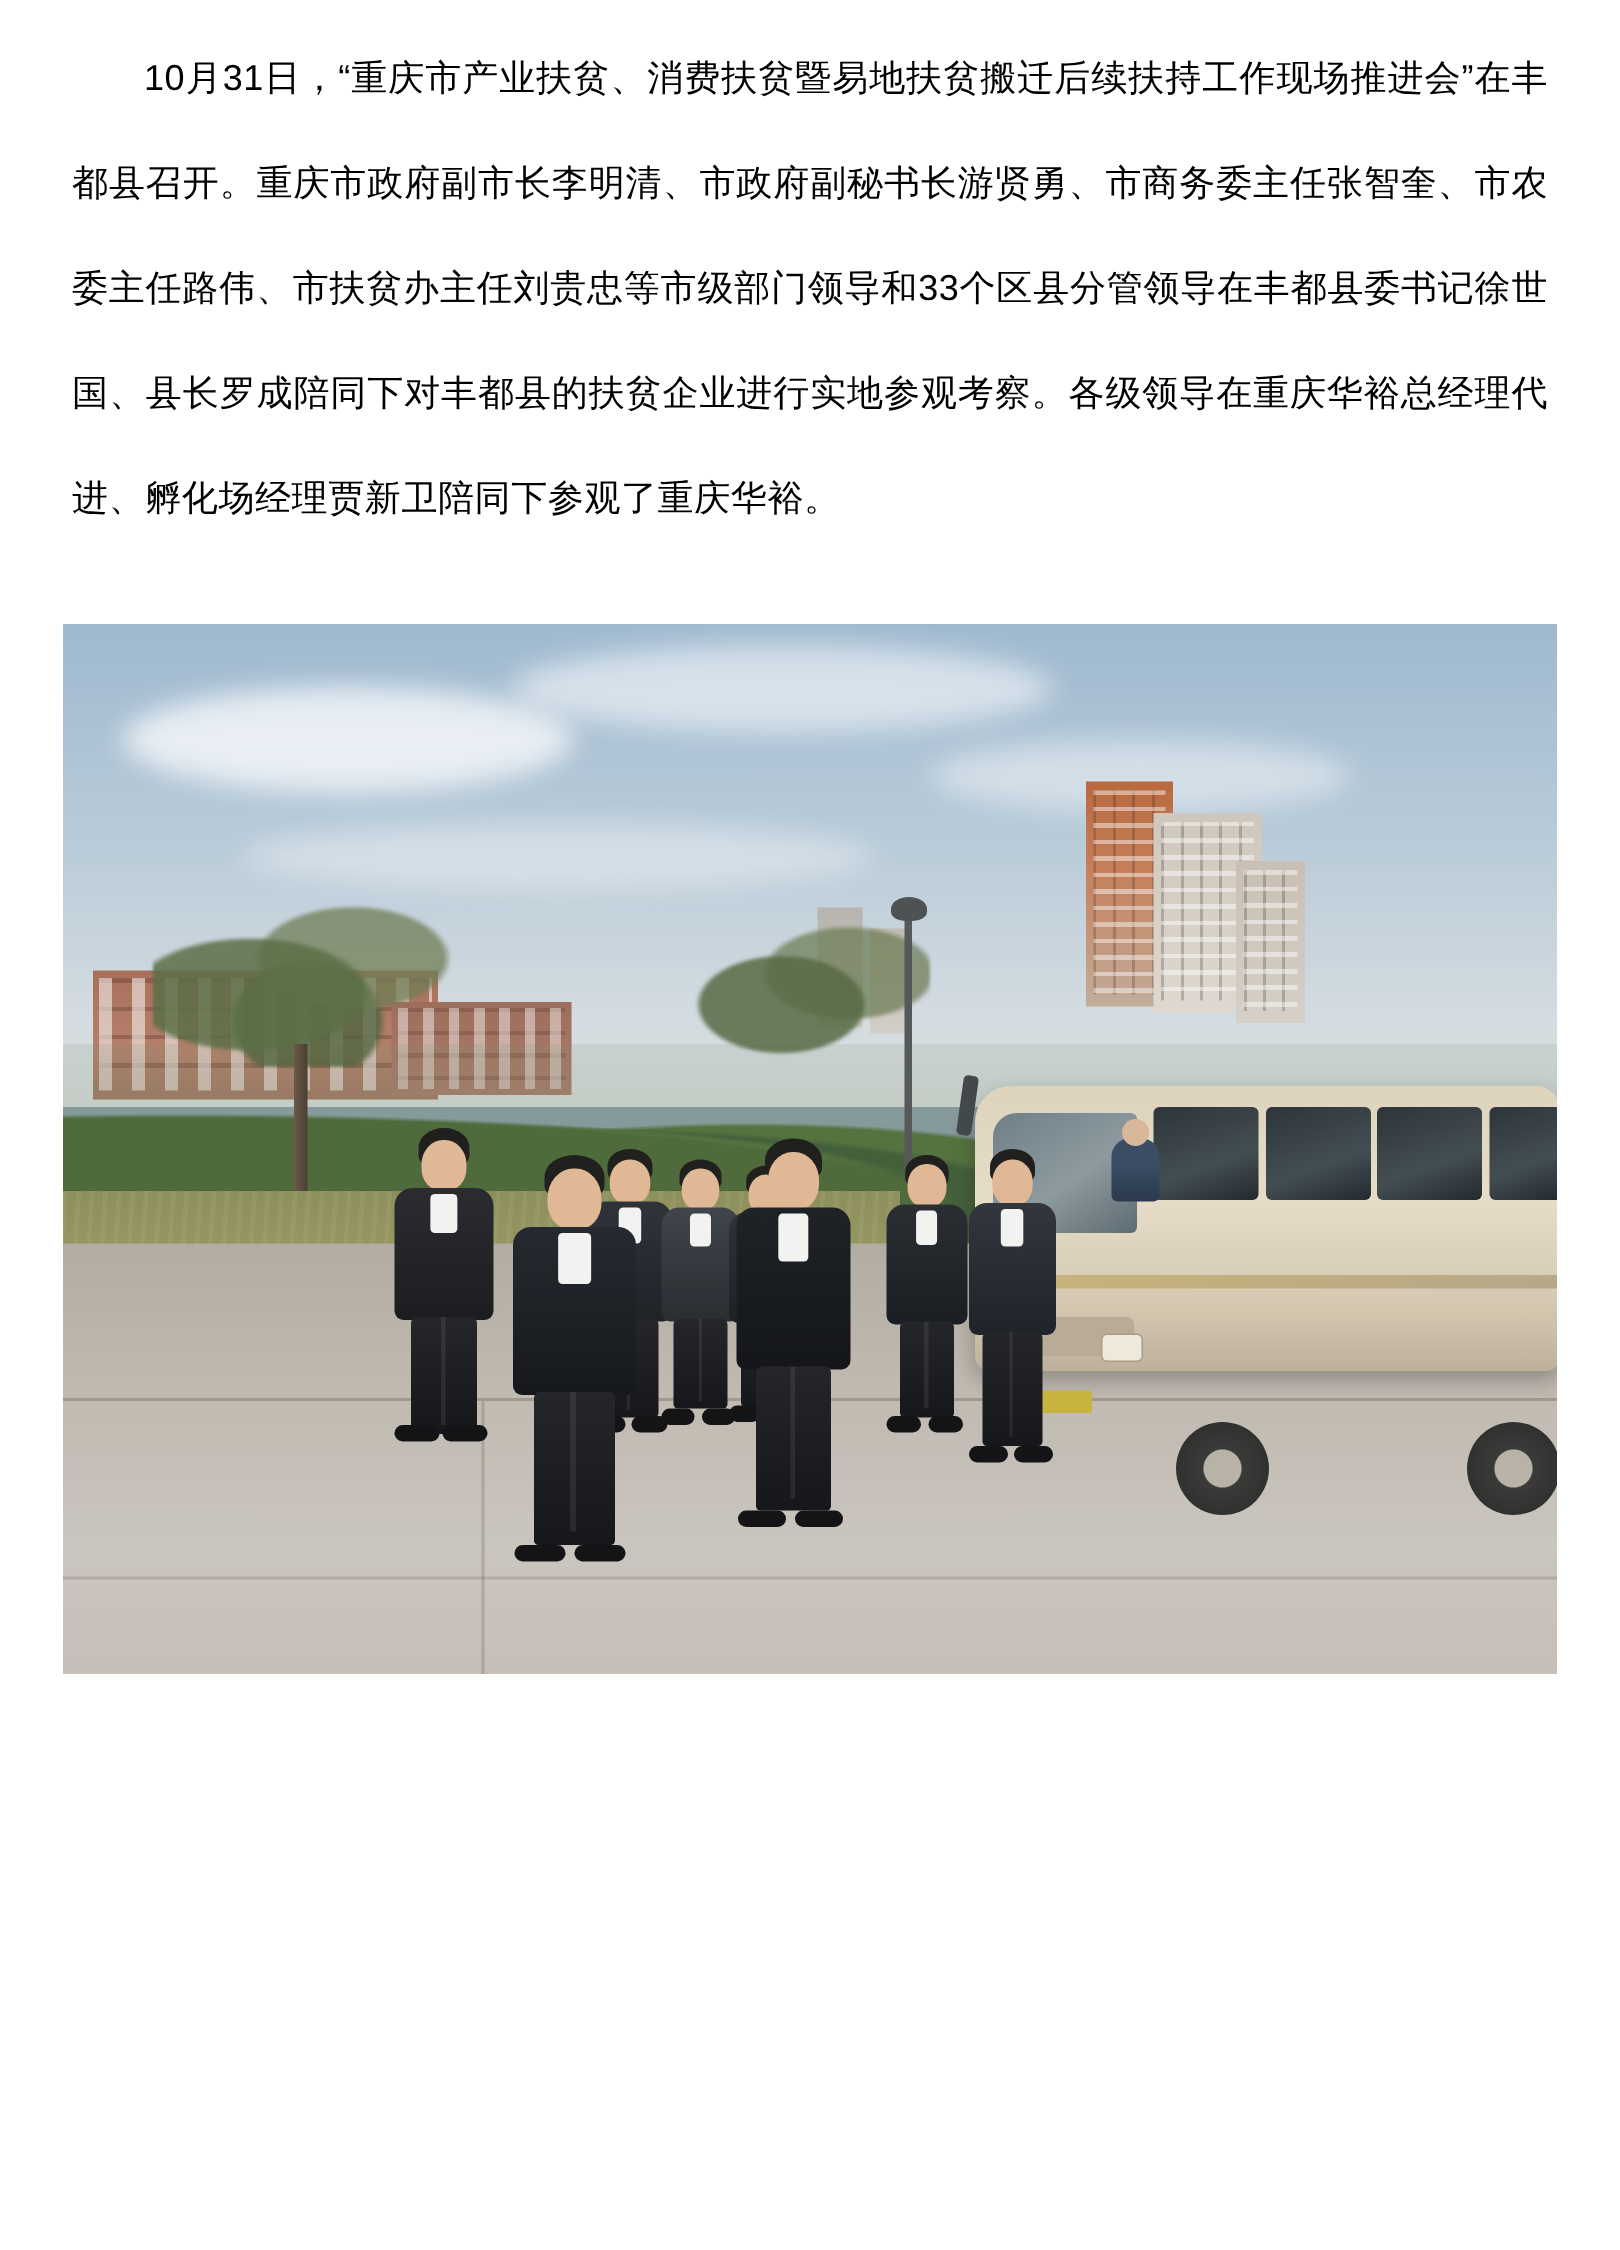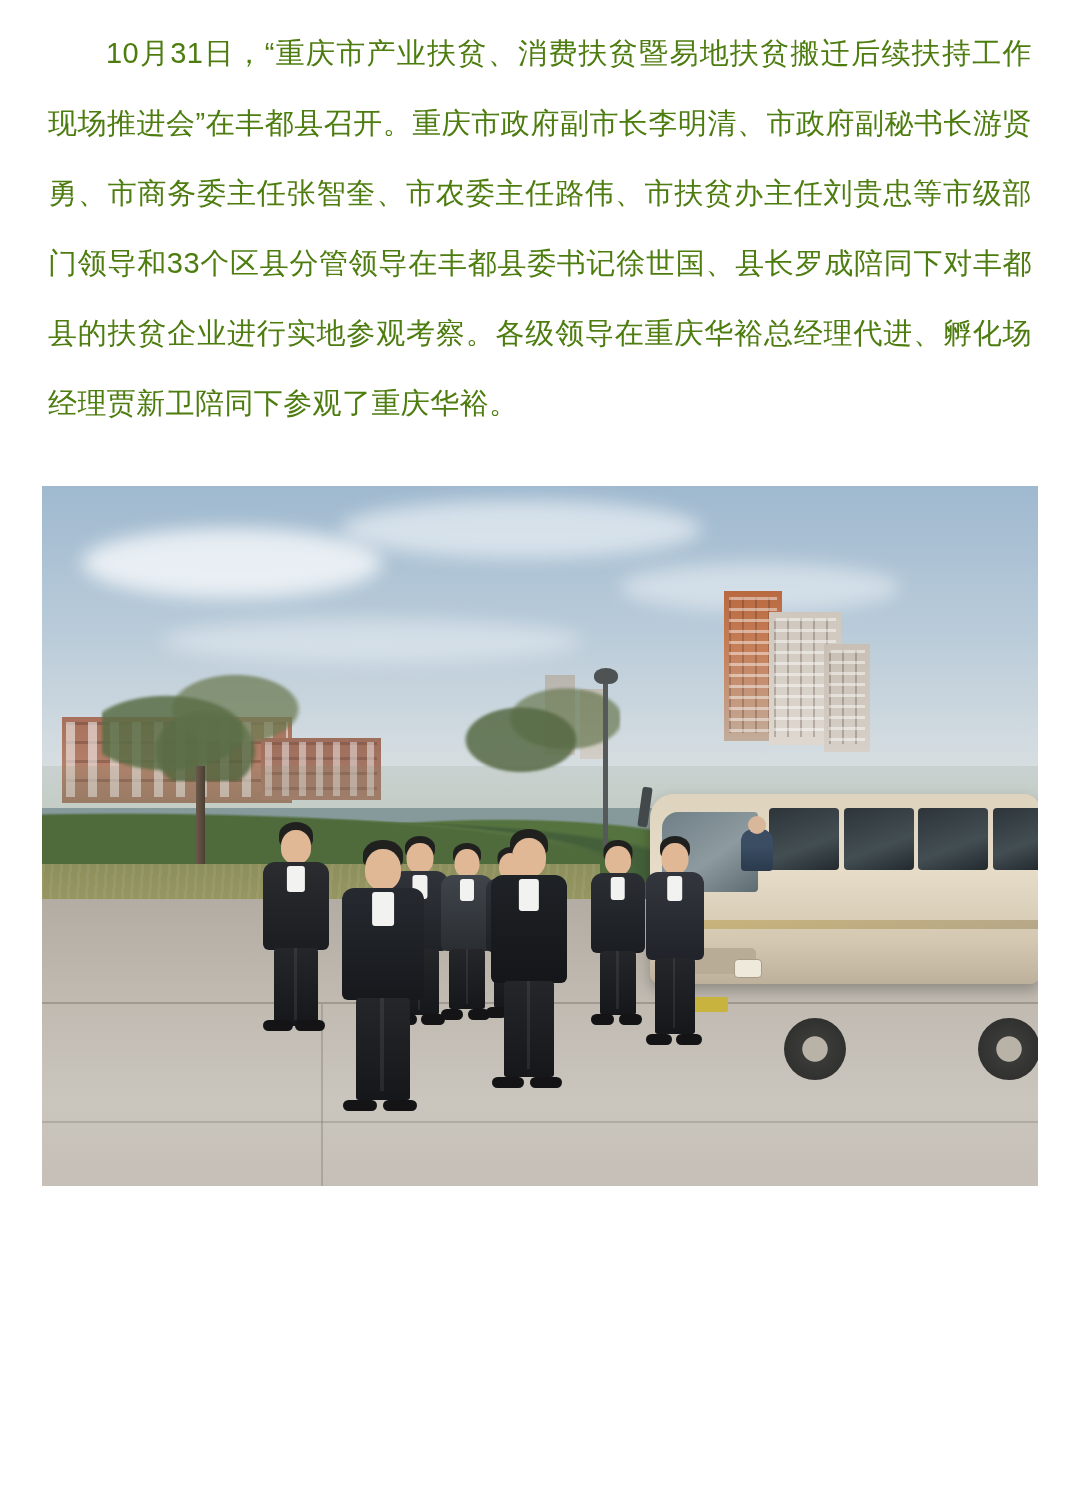--- a/index.html
+++ b/index.html
@@ -17,23 +17,23 @@
     position: relative;
     width: 1080px;
     height: 1500px;
     background: #ffffff;
   }
   .article-body {
     padding: 18px 48px 0 48px;
   }
   .article-paragraph {
     margin: 0;
-    font-size: 29px;
+    font-size: 24px;
     line-height: 70px;
-    color: #4d7c0f;
+    color: #000000;
     text-align: justify;
     text-justify: inter-ideograph;
     text-indent: 2em;
     letter-spacing: 0.4px;
     font-weight: 400;
   }
 
   
   .photo-wrap {
     margin: 30px 42px 0 42px;

